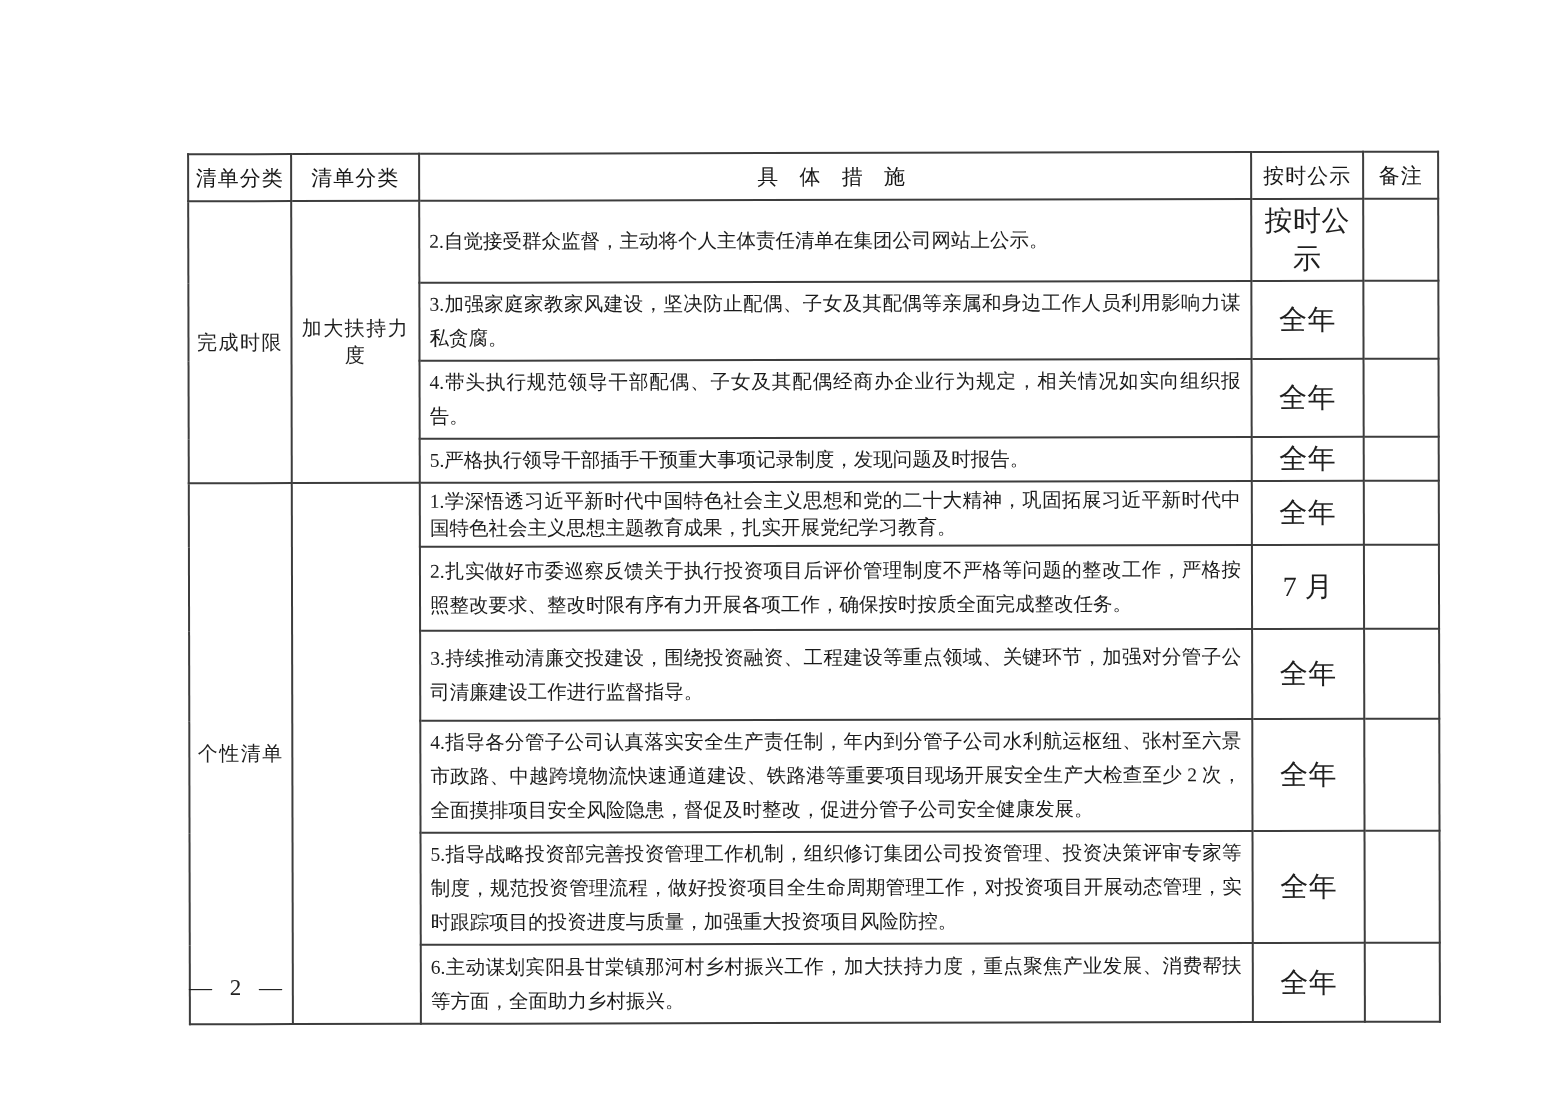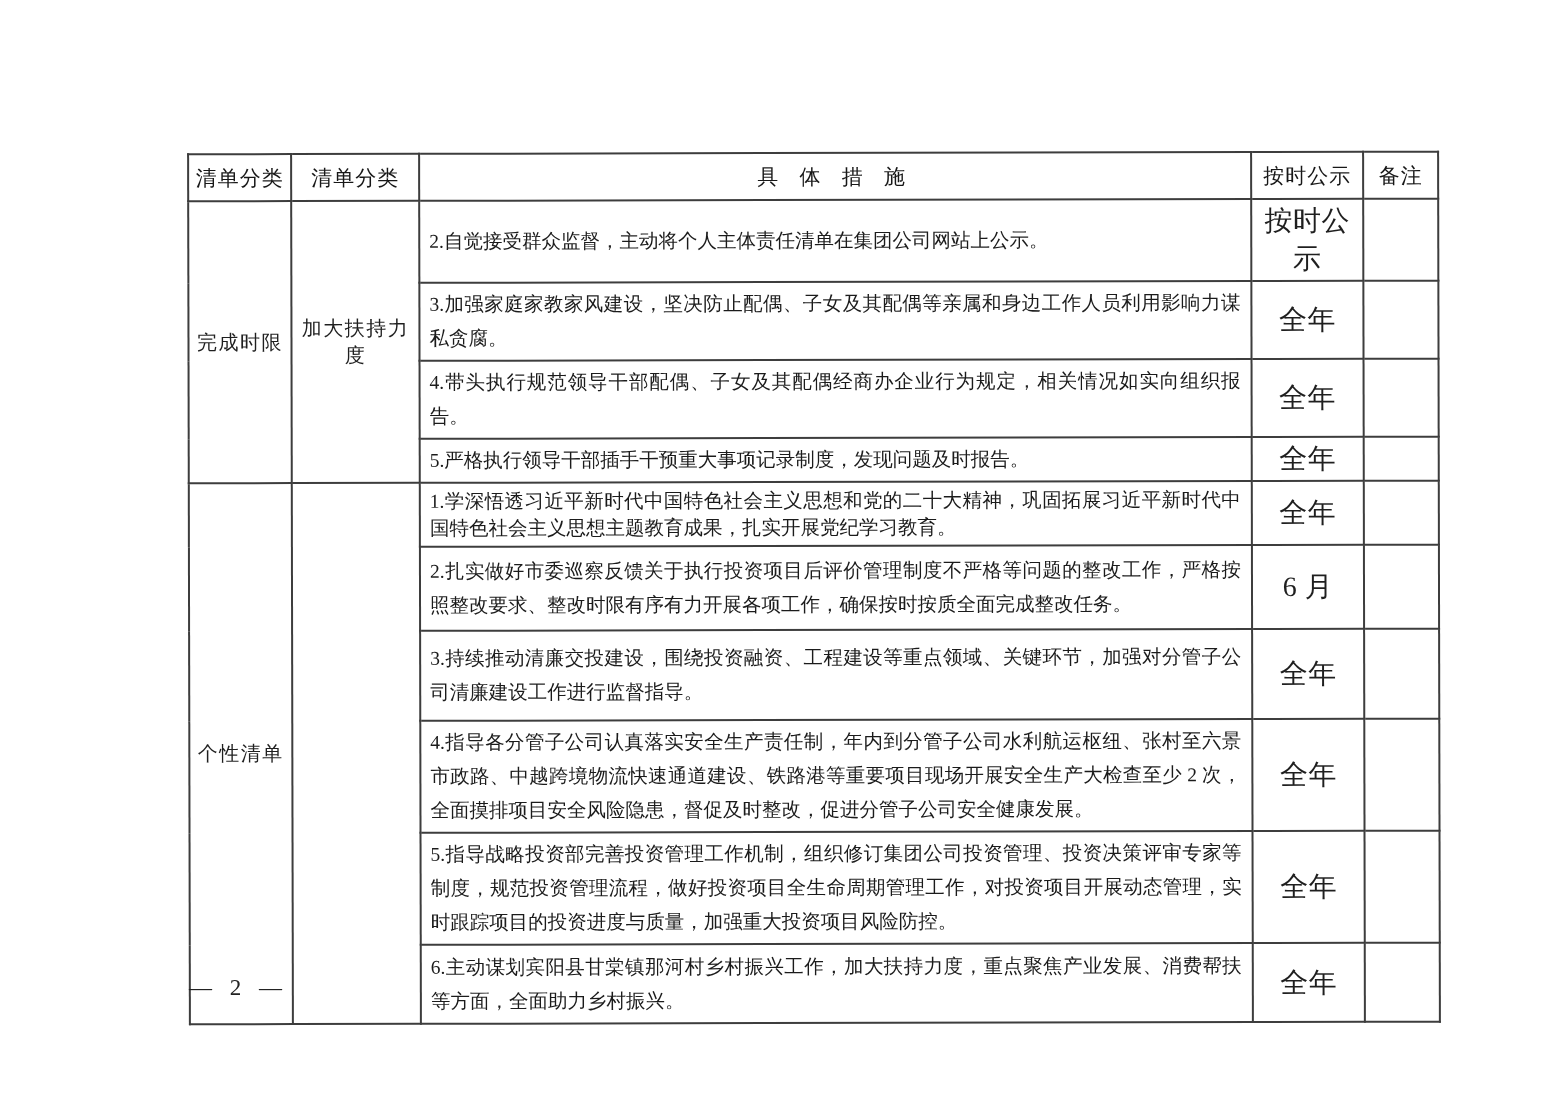--- a/index.html
+++ b/index.html
@@ -134,21 +134,21 @@
 
     <tr style="height:63px">
       <td class="cat" rowspan="6">个性清单</td>
       <td class="proj" rowspan="6"></td>
       <td class="measure tight">1.学深悟透习近平新时代中国特色社会主义思想和党的二十大精神，巩固拓展习近平新时代中国特色社会主义思想主题教育成果，扎实开展党纪学习教育。</td>
       <td class="deadline">全年</td>
       <td class="remark"></td>
     </tr>
     <tr style="height:84px">
       <td class="measure">2.扎实做好市委巡察反馈关于执行投资项目后评价管理制度不严格等问题的整改工作，严格按照整改要求、整改时限有序有力开展各项工作，确保按时按质全面完成整改任务。</td>
-      <td class="deadline">6 月</td>
+      <td class="deadline">7 月</td>
       <td class="remark"></td>
     </tr>
     <tr style="height:90px">
       <td class="measure">3.持续推动清廉交投建设，围绕投资融资、工程建设等重点领域、关键环节，加强对分管子公司清廉建设工作进行监督指导。</td>
       <td class="deadline">全年</td>
       <td class="remark"></td>
     </tr>
     <tr style="height:111px">
       <td class="measure">4.指导各分管子公司认真落实安全生产责任制，年内到分管子公司水利航运枢纽、张村至六景市政路、中越跨境物流快速通道建设、铁路港等重要项目现场开展安全生产大检查至少 2 次，全面摸排项目安全风险隐患，督促及时整改，促进分管子公司安全健康发展。</td>
       <td class="deadline">全年</td>

